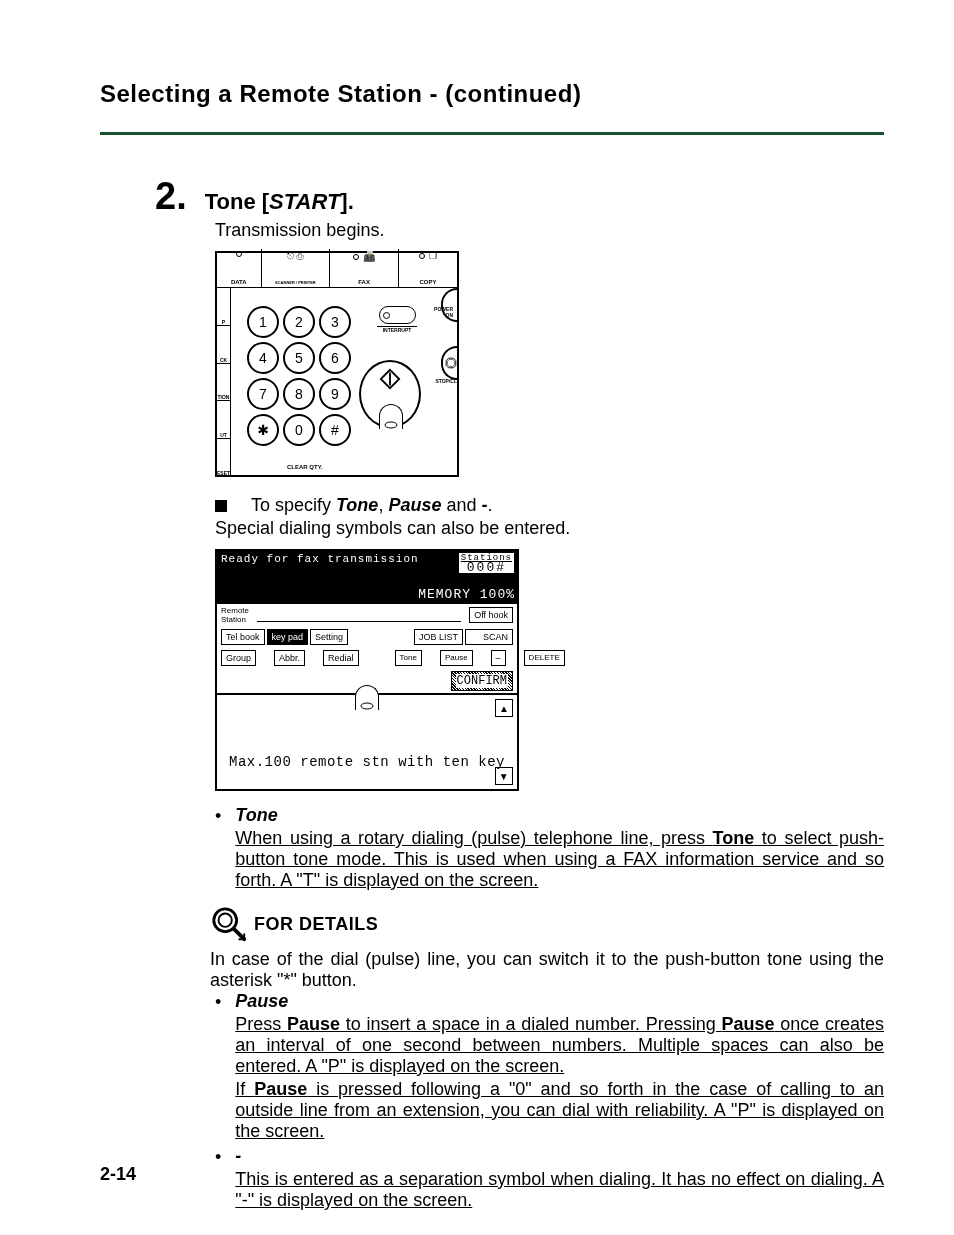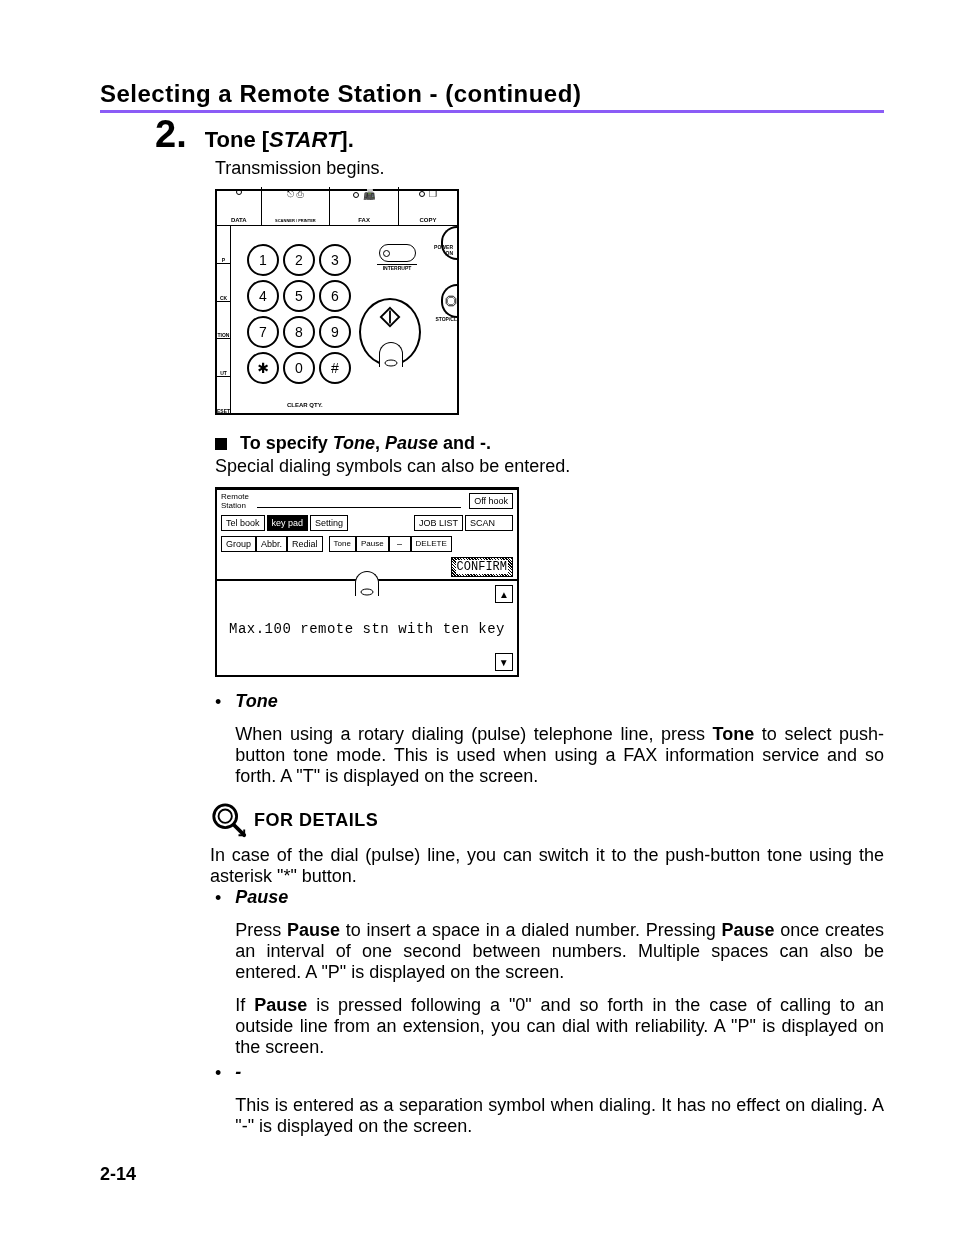--- a/index.html
+++ b/index.html
@@ -11,22 +11,23 @@
     box-sizing: border-box;
     font-family: Arial, Helvetica, sans-serif;
     color: #000;
     position: relative;
   }
   .section-title {
     font-family: "Arial Narrow", Arial, sans-serif;
     font-weight: bold;
     font-size: 24px;
     letter-spacing: 0.5px;
-    padding-bottom: 2px;
-    border-bottom: 3px solid #8b5cf6;
+    padding-bottom: 24px;
+    border-bottom: 3px solid #14532d;
+    margin-bottom: 40px;
   }
   .step-row {
     display: flex;
     align-items: baseline;
     margin-left: 55px;
     gap: 18px;
   }
   .step-number {
     font-size: 38px;
     font-weight: bold;
@@ -168,23 +169,22 @@
     background:#fff;
   }
   .kp-stop-lbl {
     position:absolute; right:0; top:90px; font-size:5px; font-weight:bold;
   }
 
   
   .spec-line {
     margin-left: 115px;
     font-size: 18px;
-    display:flex; align-items:center; gap: 13px;
+    display:flex; align-items:center; gap: 24px;
     margin-bottom: 2px;
-    font-weight: bold;
   }
   .spec-line .sq {
     width: 12px; height: 12px; background:#000;
   }
   .spec-sub { margin-left: 115px; font-size: 18px; margin-bottom: 10px;}
 
   
   .lcd {
     width: 300px;
     border: 2px solid #000;
@@ -263,21 +263,21 @@
     position:absolute; right:4px;
     width: 16px; height: 16px; border:1px solid #000;
     display:flex; align-items:center; justify-content:center;
     font-size: 10px;
     font-family: Arial;
   }
   .lcd-mid .arrow.up { top: 4px; }
   .lcd-bot {
     height: 54px;
     position:relative;
-    display:flex; align-items:flex-start; justify-content:center;
+    display:flex; align-items:center; justify-content:center;
     font-size: 14px;
     letter-spacing: 0.5px;
   }
   .lcd-bot .arrow {
     position:absolute; right:4px; bottom:4px;
     width: 16px; height: 16px; border:1px solid #000;
     display:flex; align-items:center; justify-content:center;
     font-size: 10px;
     font-family: Arial;
   }
@@ -286,21 +286,21 @@
     padding: 2px 4px;
     align-items: flex-end;
   }
 
   
   .bullets { margin-left: 115px; }
   .bullet-item { display:flex; gap: 14px; font-size: 18px; margin-bottom: 4px;}
   .bullet-item .dot { font-size: 18px; line-height: 22px; }
   .bullet-item .content { flex:1; }
   .bullet-item .label { font-style: italic; font-weight: bold; }
-  .bullet-item .body { margin-top: 12px; text-align: justify;}
+  .bullet-item .body { margin-top: 2px; text-align: justify; text-decoration: underline;}
 
   
   .detail-heading {
     display:flex; align-items:center; gap: 6px;
     margin: 14px 0 6px 110px;
   }
   .mag-icon { width: 38px; height: 38px; }
   .detail-heading .txt { font-size: 18px; font-weight: bold; letter-spacing: 0.5px; }
   .detail-text {
     margin-left: 110px;
@@ -406,34 +406,42 @@
 
 <div class="spec-line">
   <span class="sq"></span>
   <span>
     <span>To specify </span><b><i>Tone</i></b><span>, </span><b><i>Pause</i></b><span> and </span><b>-</b><span>.</span>
   </span>
 </div>
 <div class="spec-sub">Special dialing symbols can also be entered.</div>
 
 <div class="lcd">
+  <div class="lcd-top">
+    <span>Ready for fax transmission</span>
+    <div class="stations-box">
+      <div style="text-decoration:underline">Stations</div>
+      <div class="cnt">000#</div>
+    </div>
+    <span class="mem">MEMORY 100%</span>
+  </div>
   <div class="lcd-row sep">
     <span class="remote-lbl">Remote<br>Station</span>
     <span class="underline"></span>
     <span class="lcd-btn">Off hook</span>
   </div>
   <div class="lcd-row btns" style="gap:2px">
     <span class="lcd-btn">Tel book</span>
     <span class="lcd-btn inv">key pad</span>
     <span class="lcd-btn">Setting</span>
     <span style="flex:1"></span>
     <span class="lcd-btn">JOB LIST</span>
-    <span class="lcd-btn" style="width:38px;text-align:left">SCAN</span>
-  </div>
-  <div class="lcd-row btns" style="gap:0">
+    <span class="lcd-btn" style="width:38px;text-align:right">SCAN</span>
+  </div>
+  <div class="lcd-row btns" style="gap:18px">
     <span class="lcd-btn">Group</span>
     <span class="lcd-btn">Abbr.</span>
     <span class="lcd-btn">Redial</span>
     <span style="width:6px"></span>
     <span class="lcd-btn" style="font-size:8px">Tone</span>
     <span class="lcd-btn" style="font-size:8px">Pause</span>
     <span class="lcd-btn" style="width:12px;text-align:center">–</span>
     <span class="lcd-btn" style="font-size:8px">DELETE</span>
   </div>
   <div class="confirm-row">

